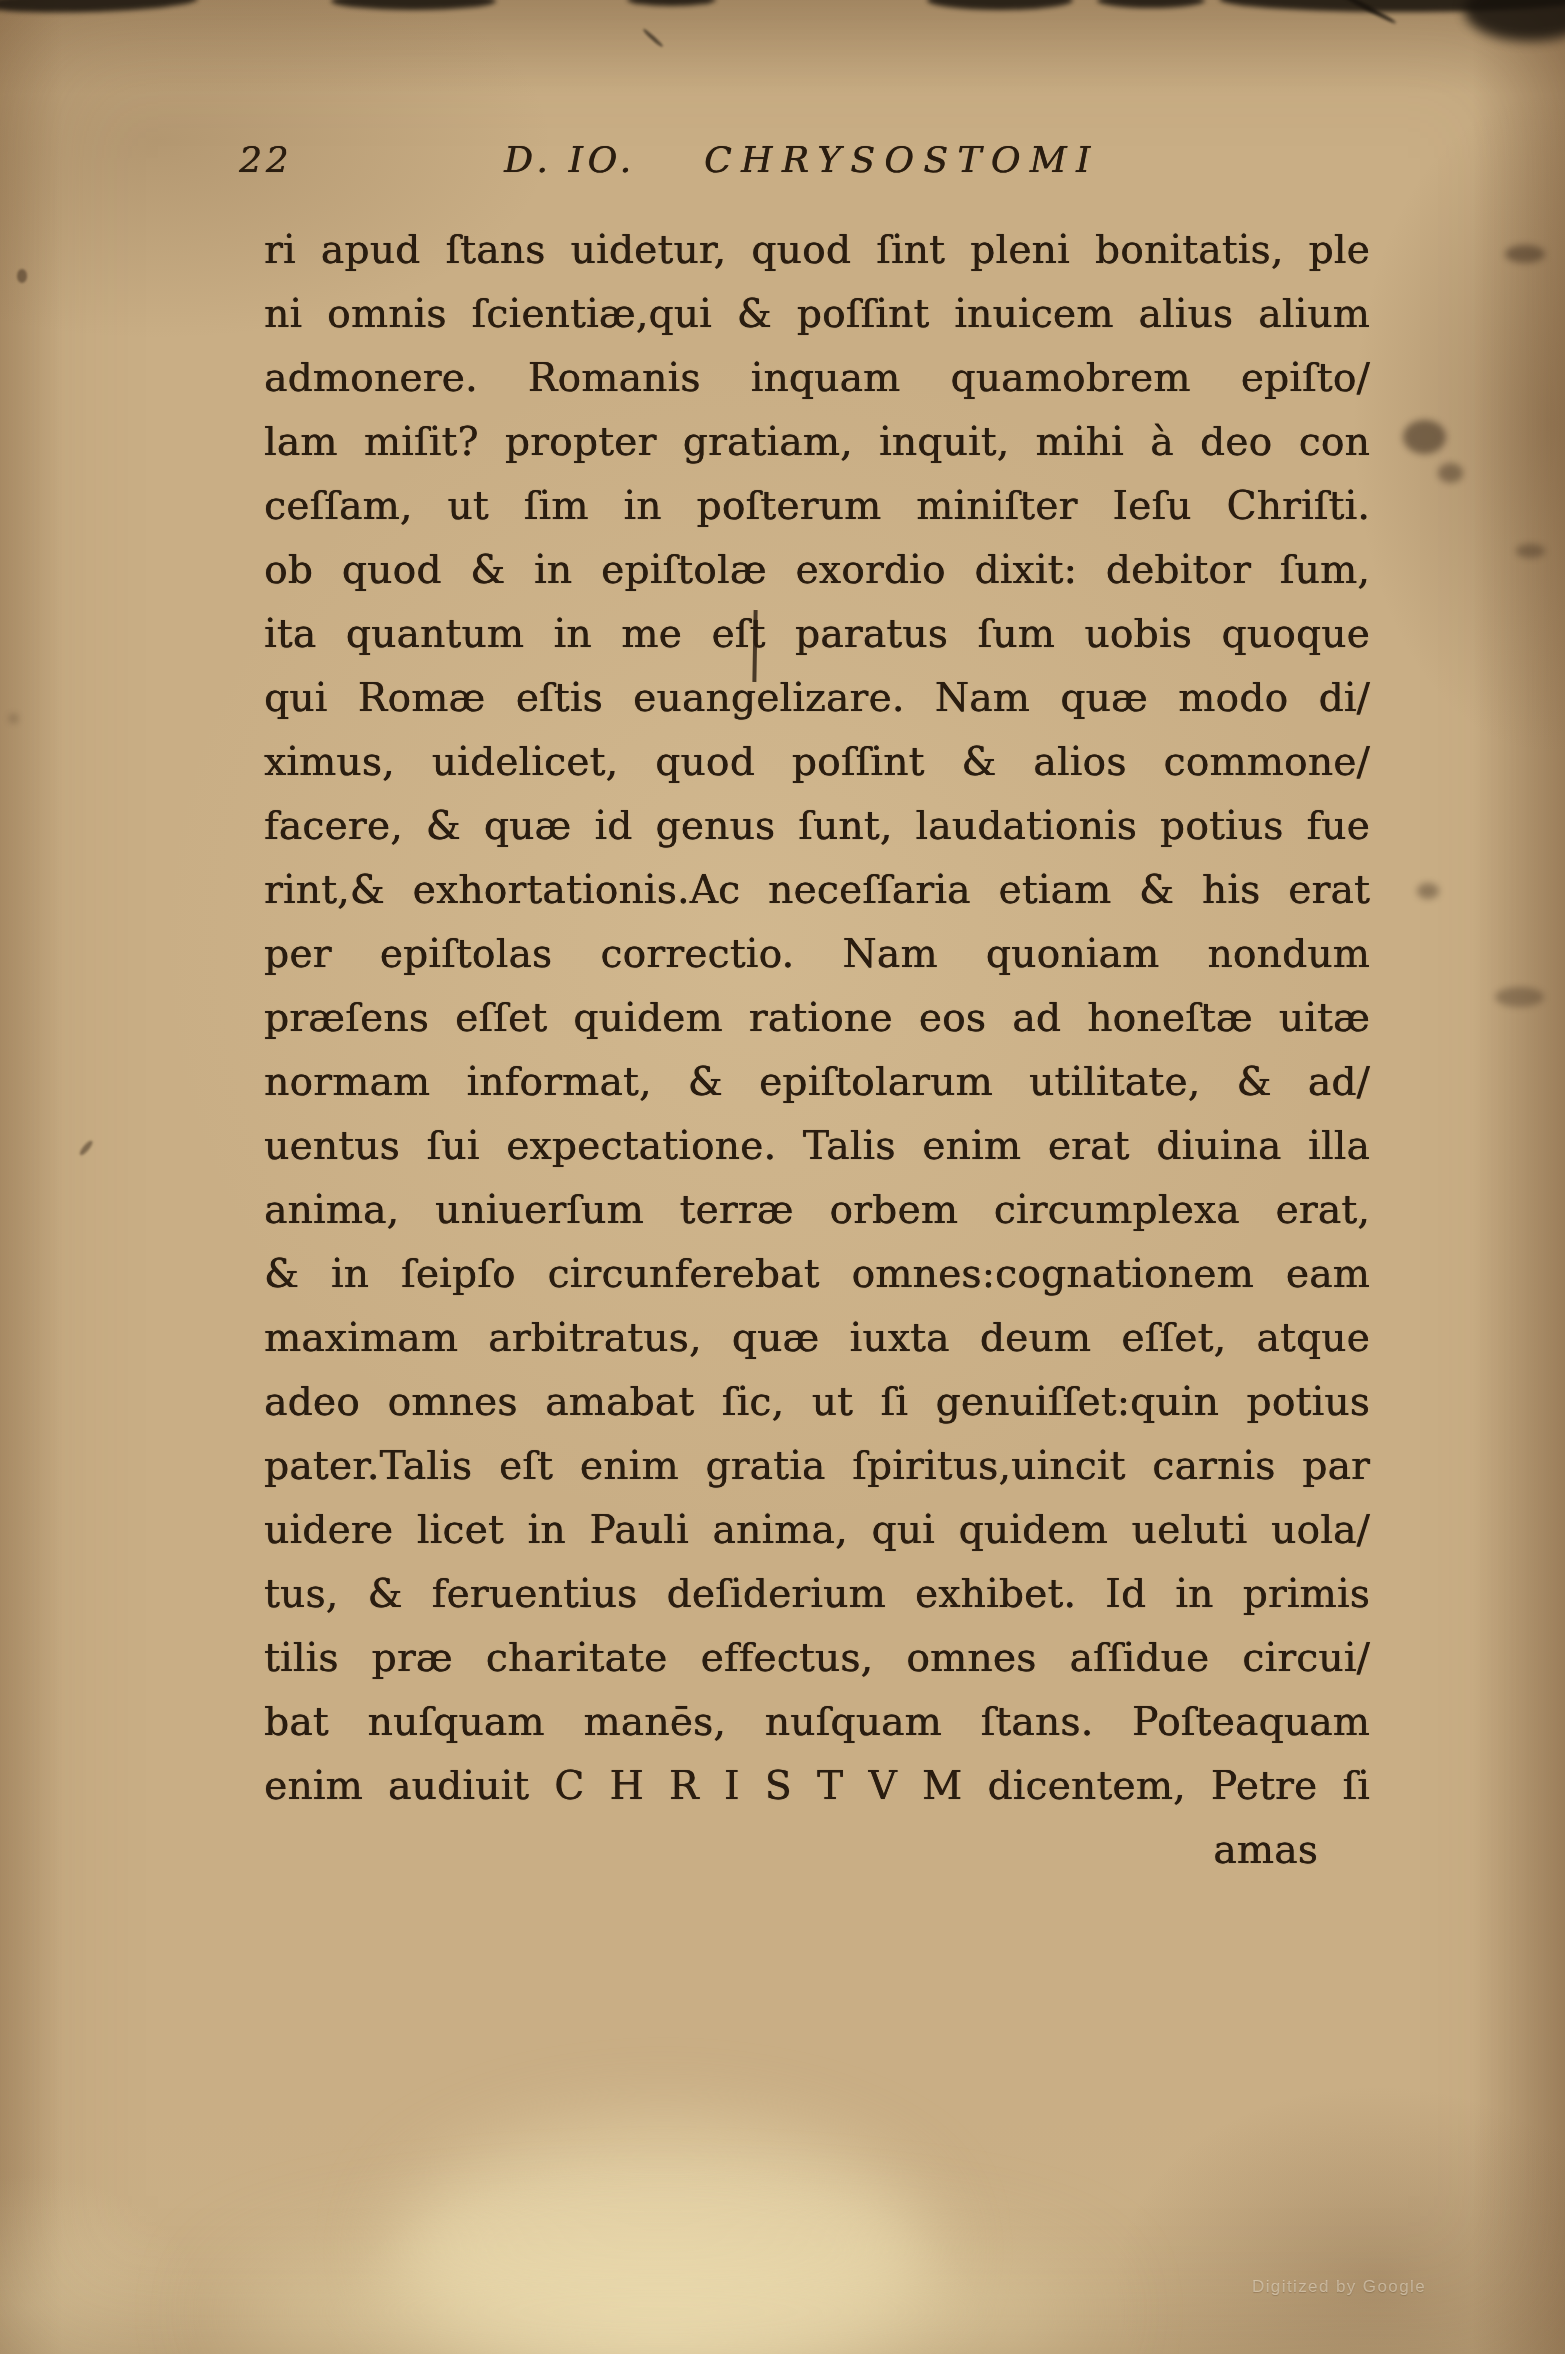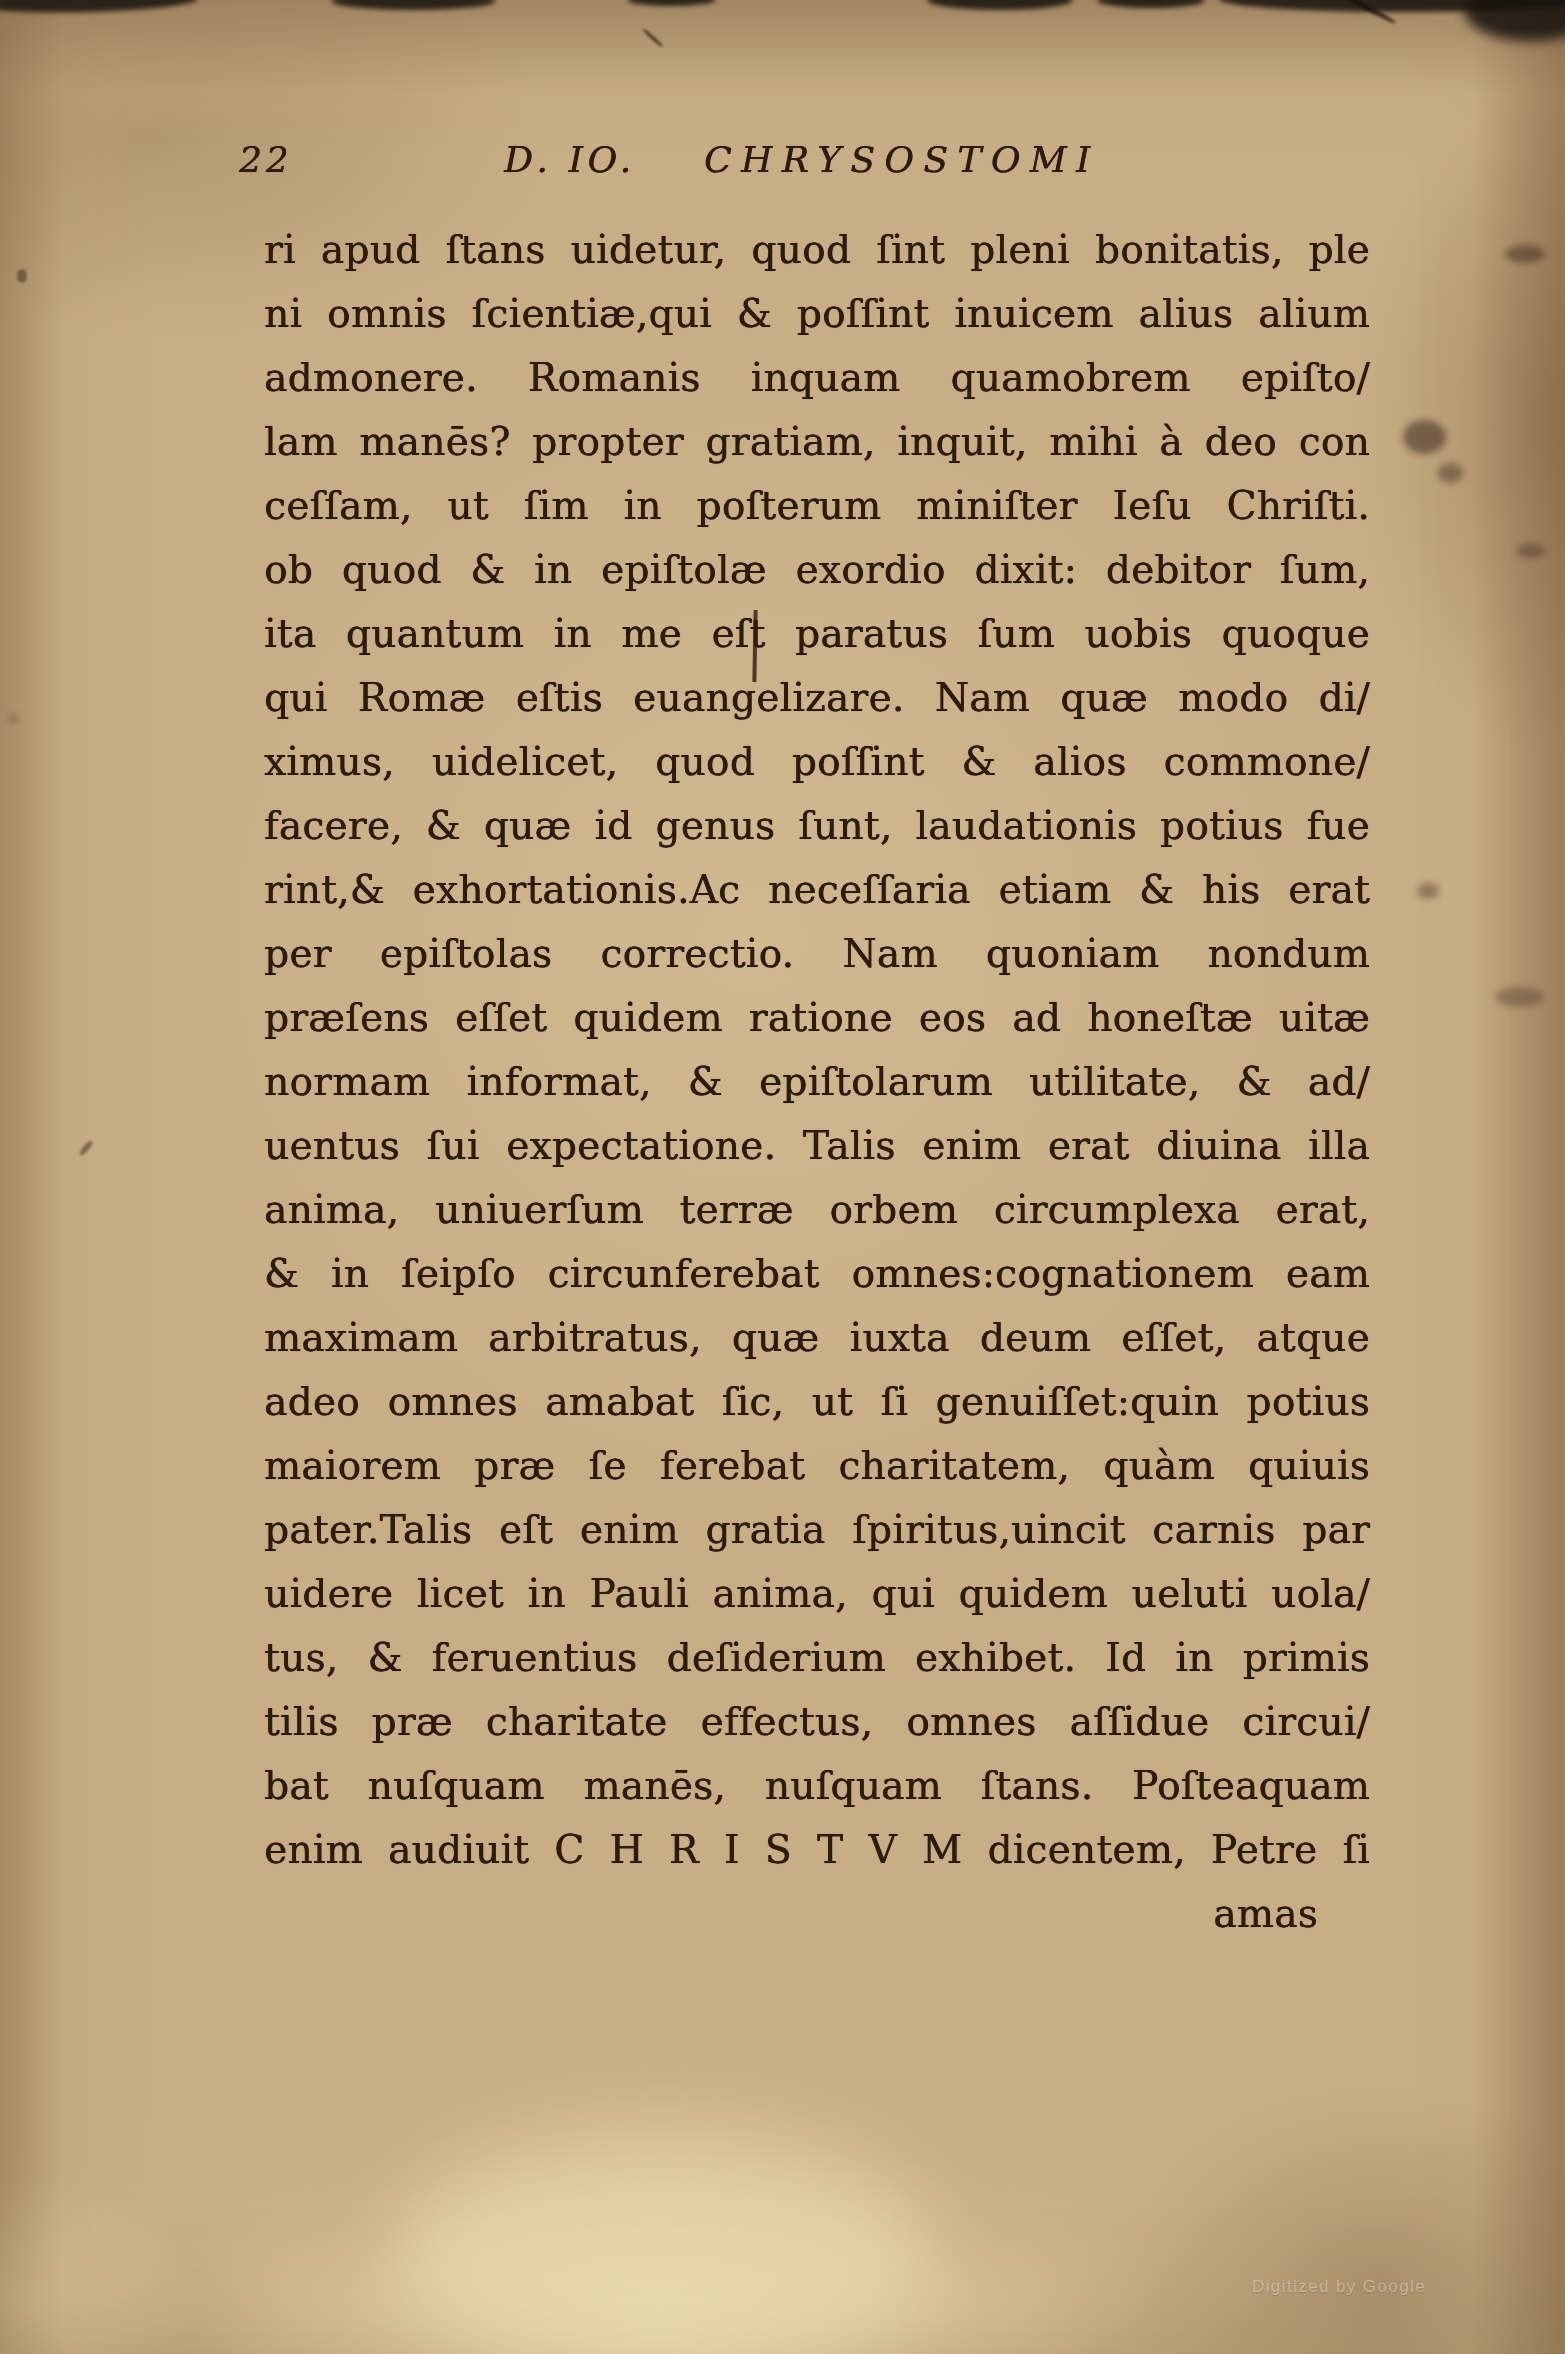--- a/index.html
+++ b/index.html
@@ -153,37 +153,36 @@
   <div class="header">
     <span class="pagenum">22</span>
     <span class="author-abbrev">D. IO.</span>
     <span class="author-name">CHRYSOSTOMI</span>
   </div>
 
   <div class="text-block">
       <div class="text-line">ri apud ſtans uidetur, quod ſint pleni bonitatis, ple</div>
       <div class="text-line">ni omnis ſcientiæ,qui &amp; poſſint inuicem alius alium</div>
       <div class="text-line">admonere. Romanis inquam quamobrem epiſto/</div>
-      <div class="text-line">lam manēs? propter gratiam, inquit, mihi à deo con</div>
+      <div class="text-line">lam miſit? propter gratiam, inquit, mihi à deo con</div>
       <div class="text-line">ceſſam, ut ſim in poſterum miniſter Ieſu Chriſti.</div>
       <div class="text-line">ob quod &amp; in epiſtolæ exordio dixit: debitor ſum,</div>
       <div class="text-line">ita quantum in me eſt paratus ſum uobis quoque</div>
       <div class="text-line">qui Romæ eſtis euangelizare. Nam quæ modo di/</div>
       <div class="text-line">ximus, uidelicet, quod poſſint &amp; alios commone/</div>
       <div class="text-line">facere, &amp; quæ id genus ſunt, laudationis potius fue</div>
       <div class="text-line">rint,&amp; exhortationis.Ac neceſſaria etiam &amp; his erat</div>
       <div class="text-line">per epiſtolas correctio. Nam quoniam nondum</div>
       <div class="text-line">præſens eſſet quidem ratione eos ad honeſtæ uitæ</div>
       <div class="text-line">normam informat, &amp; epiſtolarum utilitate, &amp; ad/</div>
       <div class="text-line">uentus ſui expectatione. Talis enim erat diuina illa</div>
       <div class="text-line">anima, uniuerſum terræ orbem circumplexa erat,</div>
       <div class="text-line">&amp; in ſeipſo circunferebat omnes:cognationem eam</div>
       <div class="text-line">maximam arbitratus, quæ iuxta deum eſſet, atque</div>
       <div class="text-line">adeo omnes amabat ſic, ut ſi genuiſſet:quin potius</div>
-      <div class="text-line">maiorem præ ſe ferebat charitatem, quàm quiuis</div>
       <div class="text-line">pater.Talis eſt enim gratia ſpiritus,uincit carnis par</div>
       <div class="text-line">uidere licet in Pauli anima, qui quidem ueluti uola/</div>
       <div class="text-line">tus, &amp; feruentius deſiderium exhibet. Id in primis</div>
       <div class="text-line">tilis præ charitate effectus, omnes aſſidue circui/</div>
       <div class="text-line">bat nuſquam manēs, nuſquam ſtans. Poſteaquam</div>
       <div class="text-line">enim audiuit C H R I S T V M dicentem, Petre ſi</div>
       <div class="text-line catchword">amas</div>
     </div>
 
   <div class="watermark">Digitized by Google</div>

